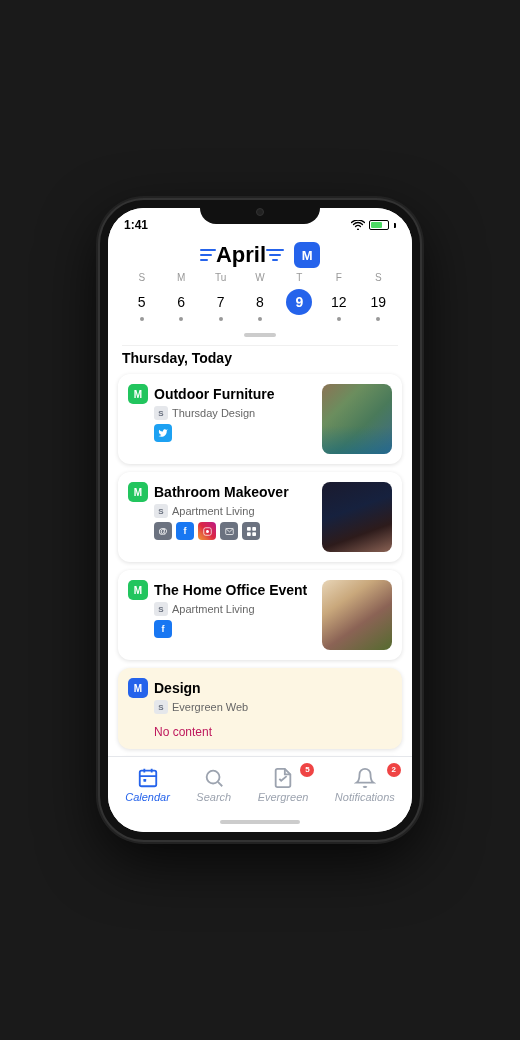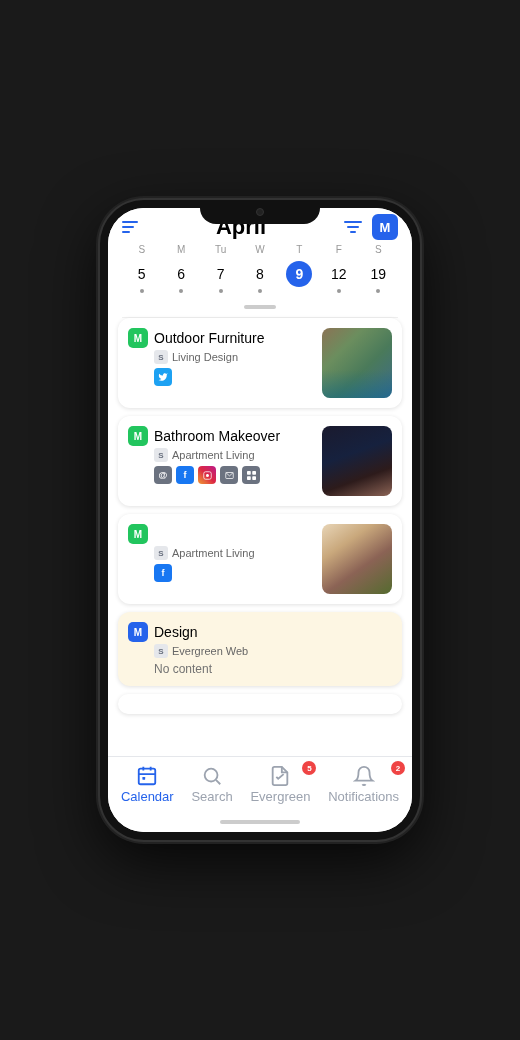--- a/index.html
+++ b/index.html
@@ -102,21 +102,21 @@
       overflow-y: auto;
       overflow-x: hidden;
       background: #fff;
       scrollbar-width: none;
     }
     .app-content::-webkit-scrollbar { display: none; }
     .header {
       padding: 6px 14px 4px;
       display: flex;
       align-items: center;
-      justify-content: space-between;
+      justify-content: center;
     }
     .header-title {
       font-size: 22px;
       font-weight: 800;
       color: #000;
     }
     .header-icons {
       display: flex;
       align-items: center;
       gap: 10px;
@@ -257,21 +257,21 @@
       justify-content: center;
       font-weight: 800;
       font-size: 10px;
       color: #fff;
       flex-shrink: 0;
     }
     .card-m-icon.green { background: #22c55e; }
     .card-m-icon.blue { background: #2563eb; }
     .card-title {
       font-size: 14px;
-      font-weight: 400;
+      font-weight: 700;
       color: #000;
     }
     .card-subtitle-row {
       display: flex;
       align-items: center;
       gap: 4px;
       margin-left: 26px;
     }
     .s-icon {
       width: 14px;
@@ -342,23 +342,23 @@
       height: 100%;
       background: linear-gradient(160deg, #1a1a2e 0%, #16213e 40%, #2d1b1b 70%, #8B6355 100%);
     }
     .img-office {
       width: 100%;
       height: 100%;
       background: linear-gradient(145deg, #e8d5b7 0%, #c9a87c 30%, #8B6355 60%, #556B2F 100%);
     }
     .no-content {
       font-size: 12px;
-      color: #737373;
+      color: #be185d;
       margin-left: 26px;
-      margin-top: 4px;
+      margin-top: 11px;
     }
     .bottom-nav {
       height: 56px;
       background: #fff;
       border-top: 1px solid #e5e7eb;
       display: flex;
       align-items: center;
       justify-content: space-around;
       padding: 0 4px;
       flex-shrink: 0;
@@ -366,22 +366,23 @@
     .nav-item {
       display: flex;
       flex-direction: column;
       align-items: center;
       gap: 2px;
       cursor: pointer;
       padding: 4px 8px;
       position: relative;
     }
     .nav-label {
-      font-size: 13px;
+      font-size: 11px;
       color: #9ca3af;
+      font-style: italic;
     }
     .nav-label.active { color: #2563eb; }
     .nav-badge {
       position: absolute;
       top: 0;
       right: 2px;
       background: #ef4444;
       color: #fff;
       font-size: 8px;
       font-weight: 700;
@@ -416,20 +417,37 @@
   </style>
 </head>
 <body>
 
 <div class="phone-frame">
   <div class="notch-area">
     <div class="notch-camera"></div>
   </div>
   <div class="phone-screen">
 
+    <div class="status-bar">
+      <span class="status-time">1:41</span>
+      <div class="status-icons">
+
+        <svg width="14" height="10" viewBox="0 0 14 10">
+          <path d="M7 8.5a1 1 0 1 1 0 2 1 1 0 0 1 0-2z" fill="#000"></path>
+          <path d="M4.5 6.5C5.3 5.7 6.1 5.3 7 5.3s1.7.4 2.5 1.2" stroke="#000" stroke-width="1.3" fill="none" stroke-linecap="round"></path>
+          <path d="M2.5 4.5C3.8 3.2 5.3 2.5 7 2.5s3.2.7 4.5 2" stroke="#000" stroke-width="1.3" fill="none" stroke-linecap="round"></path>
+          <path d="M0.5 2.5C2.3 0.9 4.5 0 7 0s4.7.9 6.5 2.5" stroke="#000" stroke-width="1.3" fill="none" stroke-linecap="round"></path>
+        </svg>
+
+        <div class="battery-box">
+          <div class="battery-fill"></div>
+        </div>
+        <div class="battery-tip"></div>
+      </div>
+    </div>
 
     <div class="app-content">
 
       <div class="header">
         <div class="hamburger">
           <span></span>
             <span></span>
             <span></span>
         </div>
         <span class="header-title">April</span>
@@ -487,33 +505,34 @@
           </div>
         </div>
       </div>
 
       <div class="scroll-indicator">
         <div class="scroll-pill"></div>
       </div>
 
       <div class="divider"></div>
 
+      <div class="section-title">Thursday, Today</div>
 
       <div class="cards-container">
 
         <div class="card">
           <div class="card-top">
             <div class="card-left">
               <div class="card-title-row">
                 <div class="card-m-icon green">M</div>
                 <span class="card-title">Outdoor Furniture</span>
               </div>
               <div class="card-subtitle-row">
                 <div class="s-icon">S</div>
-                <span class="card-subtitle">Living Design</span>
+                <span class="card-subtitle">Thursday Design</span>
               </div>
               <div class="card-social">
                 <div class="social-icon twitter">
                   <svg width="10" height="10" viewBox="0 0 24 24" fill="white">
                       <path d="M23 3a10.9 10.9 0 01-3.14 1.53 4.48 4.48 0 00-7.86 3v1A10.66 10.66 0 013 4s-4 9 5 13a11.64 11.64 0 01-7 2c9 5 20 0 20-11.5a4.5 4.5 0 00-.08-.83A7.72 7.72 0 0023 3z"></path>
                     </svg>
                 </div>
               </div>
             </div>
             <div class="card-image">
@@ -563,20 +582,21 @@
               <div class="img-bathroom"></div>
             </div>
           </div>
         </div>
 
         <div class="card">
           <div class="card-top">
             <div class="card-left">
               <div class="card-title-row">
                 <div class="card-m-icon green">M</div>
+                <span class="card-title">The Home Office Event</span>
               </div>
               <div class="card-subtitle-row">
                 <div class="s-icon">S</div>
                 <span class="card-subtitle">Apartment Living</span>
               </div>
               <div class="card-social">
                 <div class="social-icon facebook" style="font-size:9px;font-weight:800;">f</div>
               </div>
             </div>
             <div class="card-image">

